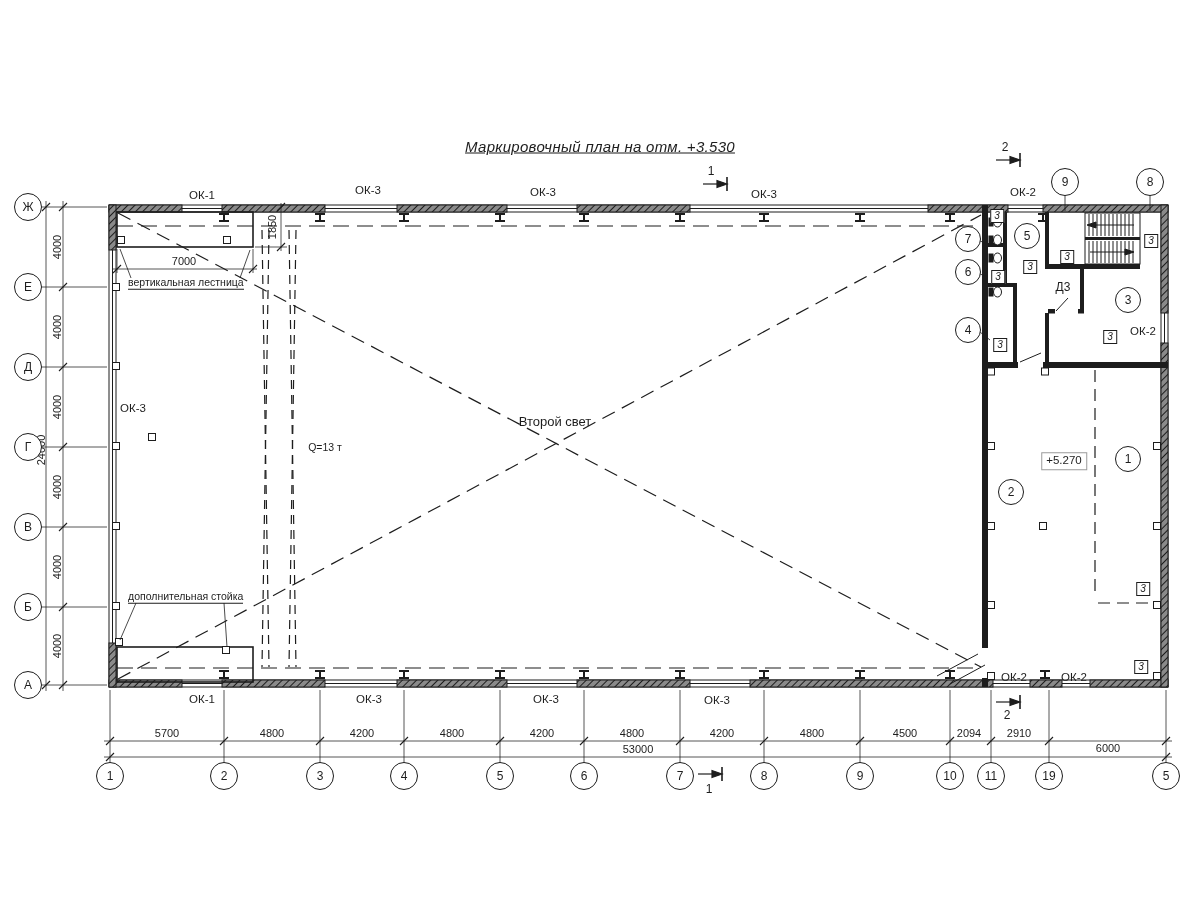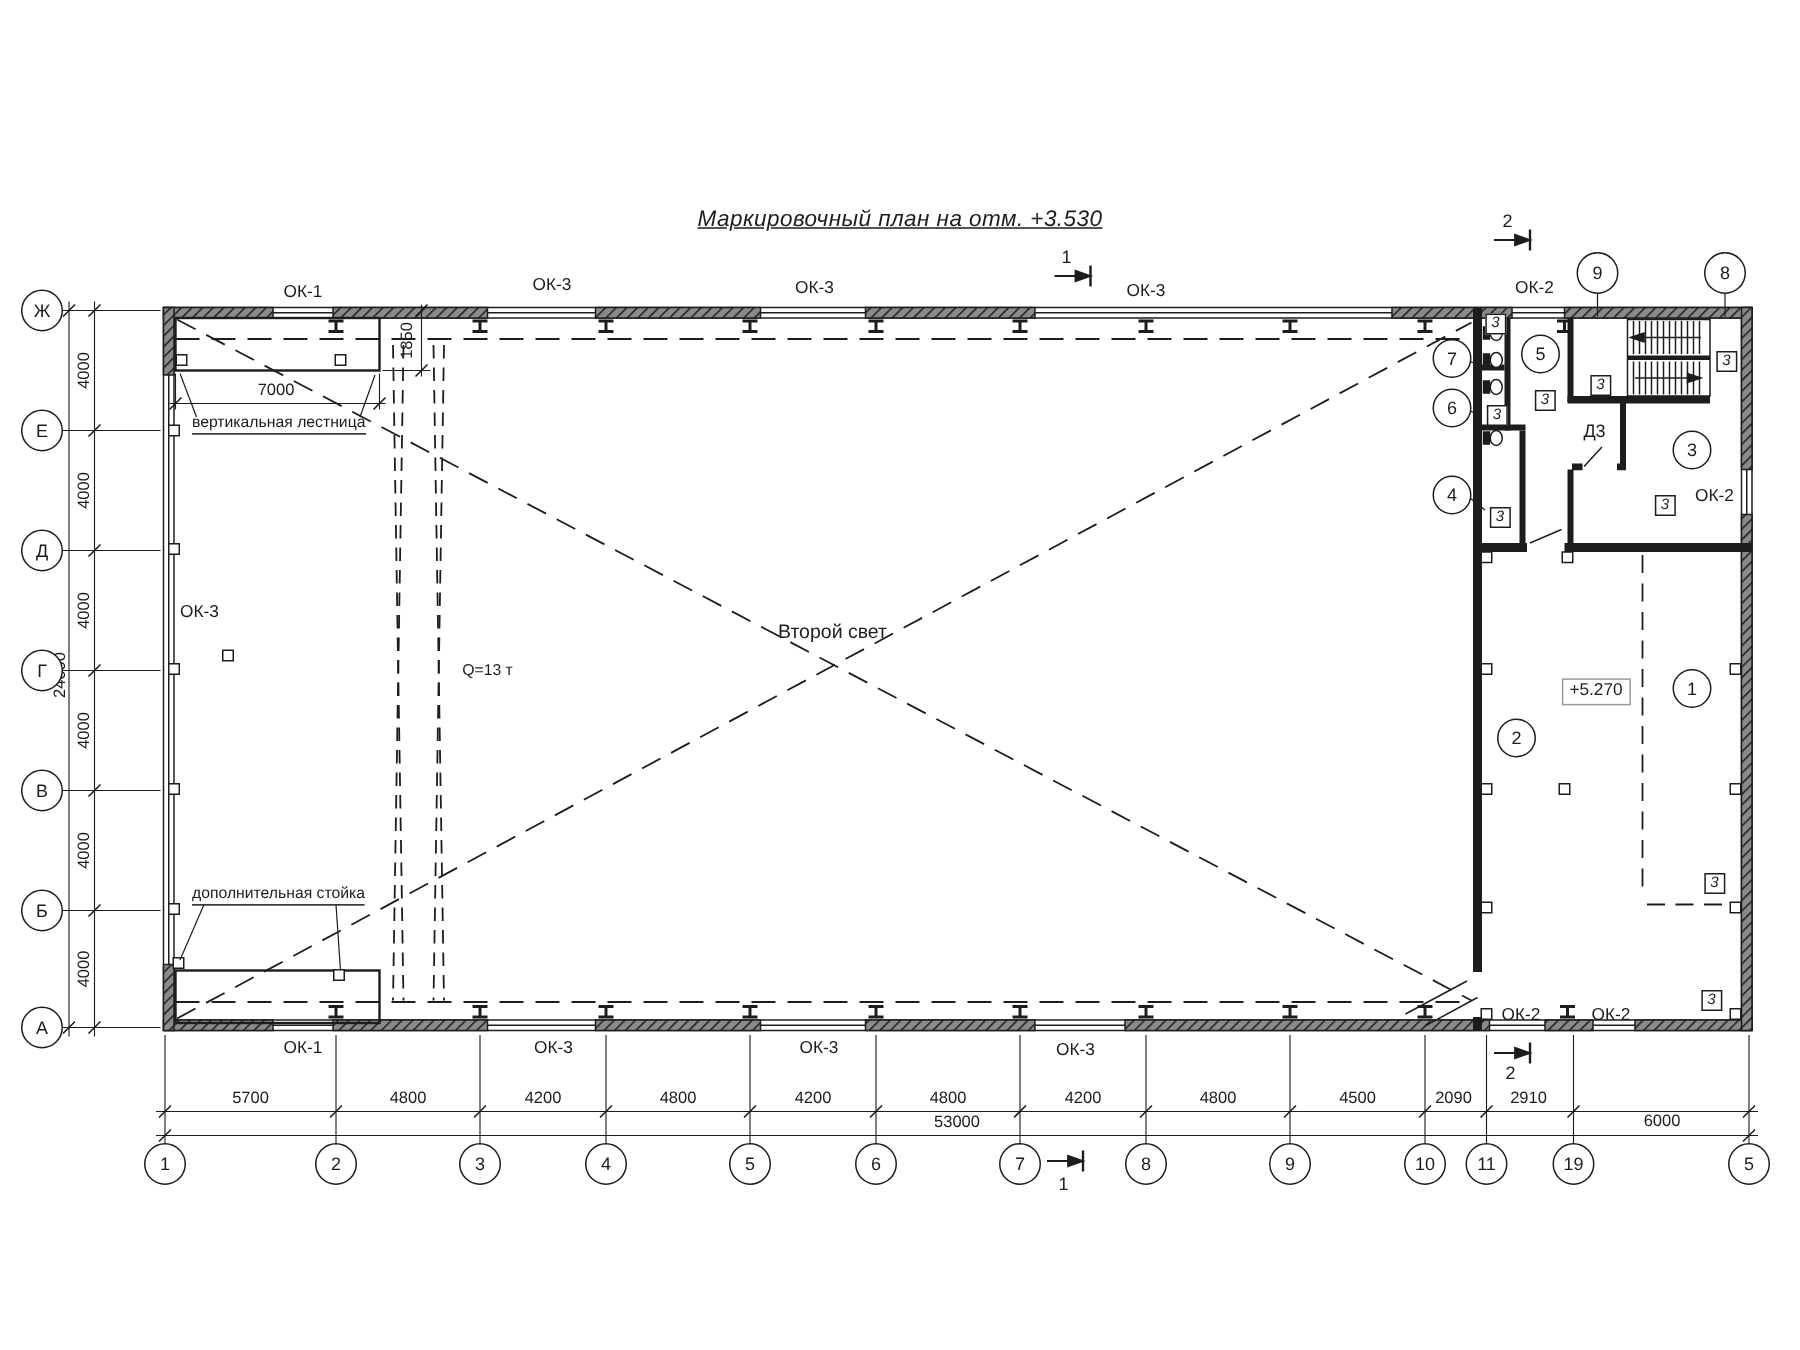--- a/index.html
+++ b/index.html
@@ -352,21 +352,21 @@
 
 <span class="t" style="left:167px;top:733px">5700</span>
 <span class="t" style="left:272px;top:733px">4800</span>
 <span class="t" style="left:362px;top:733px">4200</span>
 <span class="t" style="left:452px;top:733px">4800</span>
 <span class="t" style="left:542px;top:733px">4200</span>
 <span class="t" style="left:632px;top:733px">4800</span>
 <span class="t" style="left:722px;top:733px">4200</span>
 <span class="t" style="left:812px;top:733px">4800</span>
 <span class="t" style="left:905px;top:733px">4500</span>
-<span class="t" style="left:969px;top:733px">2090</span>
+<span class="t" style="left:969px;top:733px">2094</span>
 <span class="t" style="left:1019px;top:733px">2910</span>
 <span class="t" style="left:1108px;top:748px">6000</span>
 <span class="t" style="left:638px;top:749px">53000</span>
 
 <span class="t rot" style="left:57px;top:247px">4000</span>
 <span class="t rot" style="left:57px;top:327px">4000</span>
 <span class="t rot" style="left:57px;top:407px">4000</span>
 <span class="t rot" style="left:57px;top:487px">4000</span>
 <span class="t rot" style="left:57px;top:567px">4000</span>
 <span class="t rot" style="left:57px;top:646px">4000</span>

